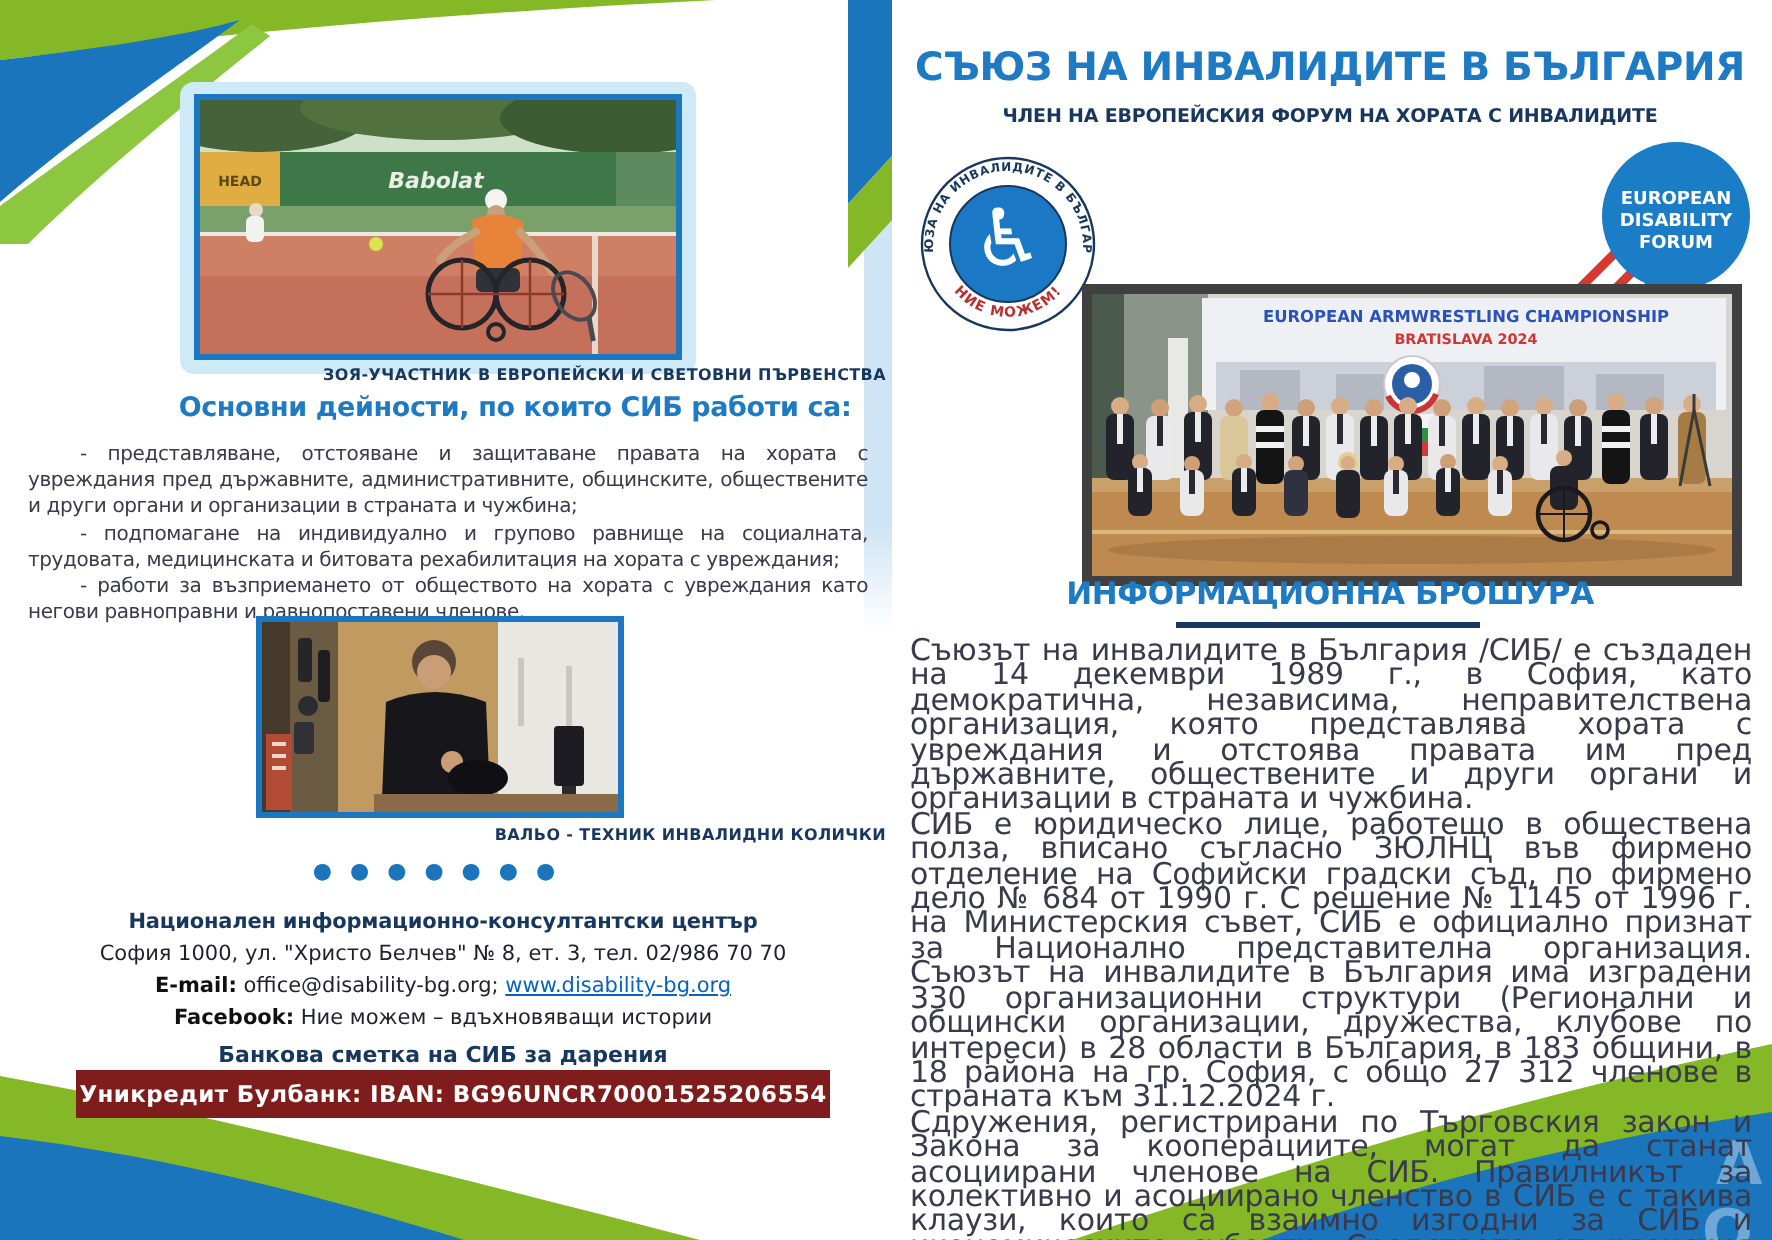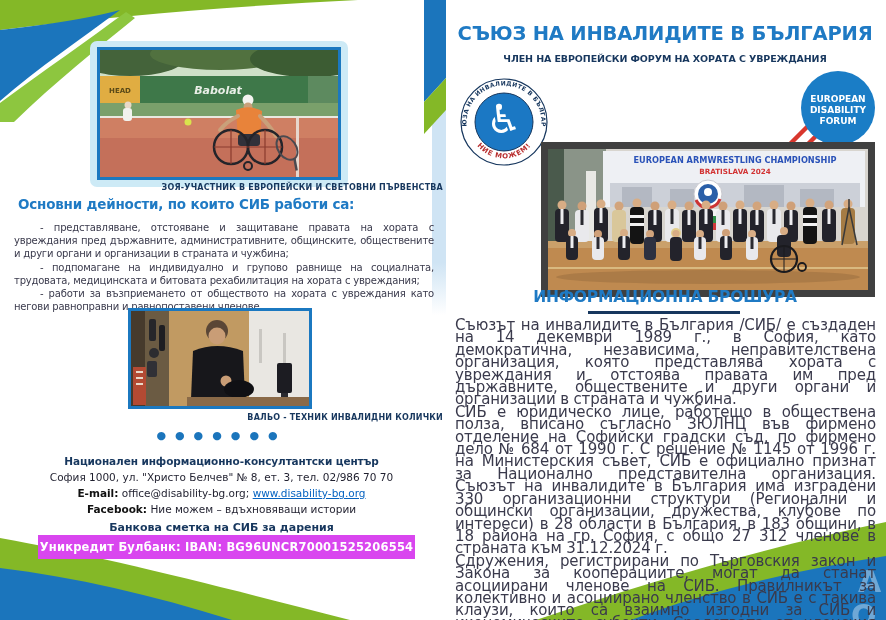--- a/index.html
+++ b/index.html
@@ -10,40 +10,40 @@
   
   .decor{pointer-events:none;}
   
   .photo1-back{left:90px;top:41px;width:258px;height:146px;background:#cdeaf6;border-radius:7px;}
   .photo-frame{border:3px solid #1b78c0;background:#be185d;}
   .photo1{left:97px;top:47px;width:238px;height:127px;}
   .photo2{left:128px;top:308px;width:178px;height:95px;}
   .cap{left:0;width:443px;text-align:right;font-weight:bold;color:#17375e;font-size:8px;letter-spacing:.2px;}
   .cap1{top:183px;}
   .cap2{top:413px;}
-  .lheading{left:0;top:196px;width:443px;font-weight:bold;color:#1f7ac4;
+  .lheading{left:18px;top:196px;width:443px;text-align:center;font-weight:bold;color:#1f7ac4;
             font-size:13.5px;letter-spacing:-.2px;padding-left:18px;}
   .bullets{left:14px;top:221px;width:420px;font-size:10px;line-height:13.2px;letter-spacing:-.2px;
            color:#3a3a4c;text-align:justify;}
   .bullets p{margin:0;text-indent:26px;}
   .dots{left:0;top:429px;width:443px;text-align:center;color:#1b75bc;font-size:11px;letter-spacing:9px;}
   .contact{left:0;top:455px;width:443px;text-align:center;color:#1f1f2e;}
   .c-name{font-weight:bold;color:#17375e;font-size:10.5px;letter-spacing:-.1px;margin-bottom:4px;}
   .c-line{font-size:10.5px;margin-bottom:4px;}
   .c-line b{color:#111;margin-top:27px;}
   .c-link{color:#0563c1;text-decoration:underline;margin-top:44px;}
   .c-bank{font-weight:bold;color:#17375e;font-size:11px;margin-top:6px;}
-  .ibanbar{left:38px;top:535px;width:377px;height:24px;background:#d946ef;color:#fff;
+  .ibanbar{left:38px;top:535px;width:377px;height:24px;background:#7f1d1d;color:#fff;
            font-weight:bold;font-size:11.5px;text-align:center;line-height:24px;letter-spacing:.2px;}
   
   .rtitle{left:447px;top:22px;width:436px;text-align:center;font-weight:bold;color:#1f7ac4;
           font-size:19.5px;letter-spacing:-.2px;}
   .rsub{left:447px;top:53px;width:436px;text-align:center;font-weight:bold;color:#17375e;
         font-size:9.5px;letter-spacing:-.1px;}
-  .photo3{left:541px;top:142px;width:320px;height:141px;border:7px solid #404040;}
+  .photo3{left:541px;top:142px;width:320px;height:141px;border:5px solid #404040;}
   .rheading{left:447px;top:288px;width:436px;text-align:center;font-weight:bold;color:#1f7ac4;
             font-size:15.5px;letter-spacing:-.2px;}
   .runderline{left:588px;top:311px;width:152px;height:3px;background:#17375e;}
   .rbody{left:455px;top:319px;width:421px;font-size:15px;line-height:12.4px;letter-spacing:-.15px;
          color:#3a3a4c;text-align:justify;}
   .rbody p{margin:0;}
   
   .edf-badge{left:776px;top:60px;width:112px;height:104px;}
 </style>
 </head>
@@ -172,21 +172,21 @@
     <div class="c-line">
       <b>Facebook:</b>
       <span>Ние можем – вдъхновяващи истории</span>
     </div>
     <div class="c-bank">Банкова сметка на СИБ за дарения</div>
   </div>
 
   <div class="abs ibanbar">Уникредит Булбанк: IBAN:  BG96UNCR70001525206554</div>
 
   <div class="abs rtitle">СЪЮЗ НА ИНВАЛИДИТЕ В БЪЛГАРИЯ</div>
-  <div class="abs rsub">ЧЛЕН НА ЕВРОПЕЙСКИ ФОРУМ НА ХОРАТА С УВРЕЖДАНИЯ</div>
+  <div class="abs rsub">ЧЛЕН НА ЕВРОПЕЙСКИЯ ФОРУМ НА ХОРАТА С ИНВАЛИДИТЕ</div>
 
   <svg class="abs" style="left:458px;top:76px" width="92" height="92" viewBox="-46 -46 92 92">
     <defs>
       <path id="arcTop" d="M-37,7 A37.5,37.5 0 1 1 37,7"></path>
       <path id="arcBot" d="M-33,13 A35,35 0 0 0 33,13"></path>
     </defs>
     <circle r="43" fill="#fff" stroke="#17375e" stroke-width="1.2"></circle>
     <circle r="29" fill="#1b78c4" stroke="#17375e" stroke-width="1"></circle>
     <text y="11" font-size="40" fill="#fff" text-anchor="middle">♿</text>
     <text font-size="6" font-weight="bold" fill="#17375e" letter-spacing="0.4">

